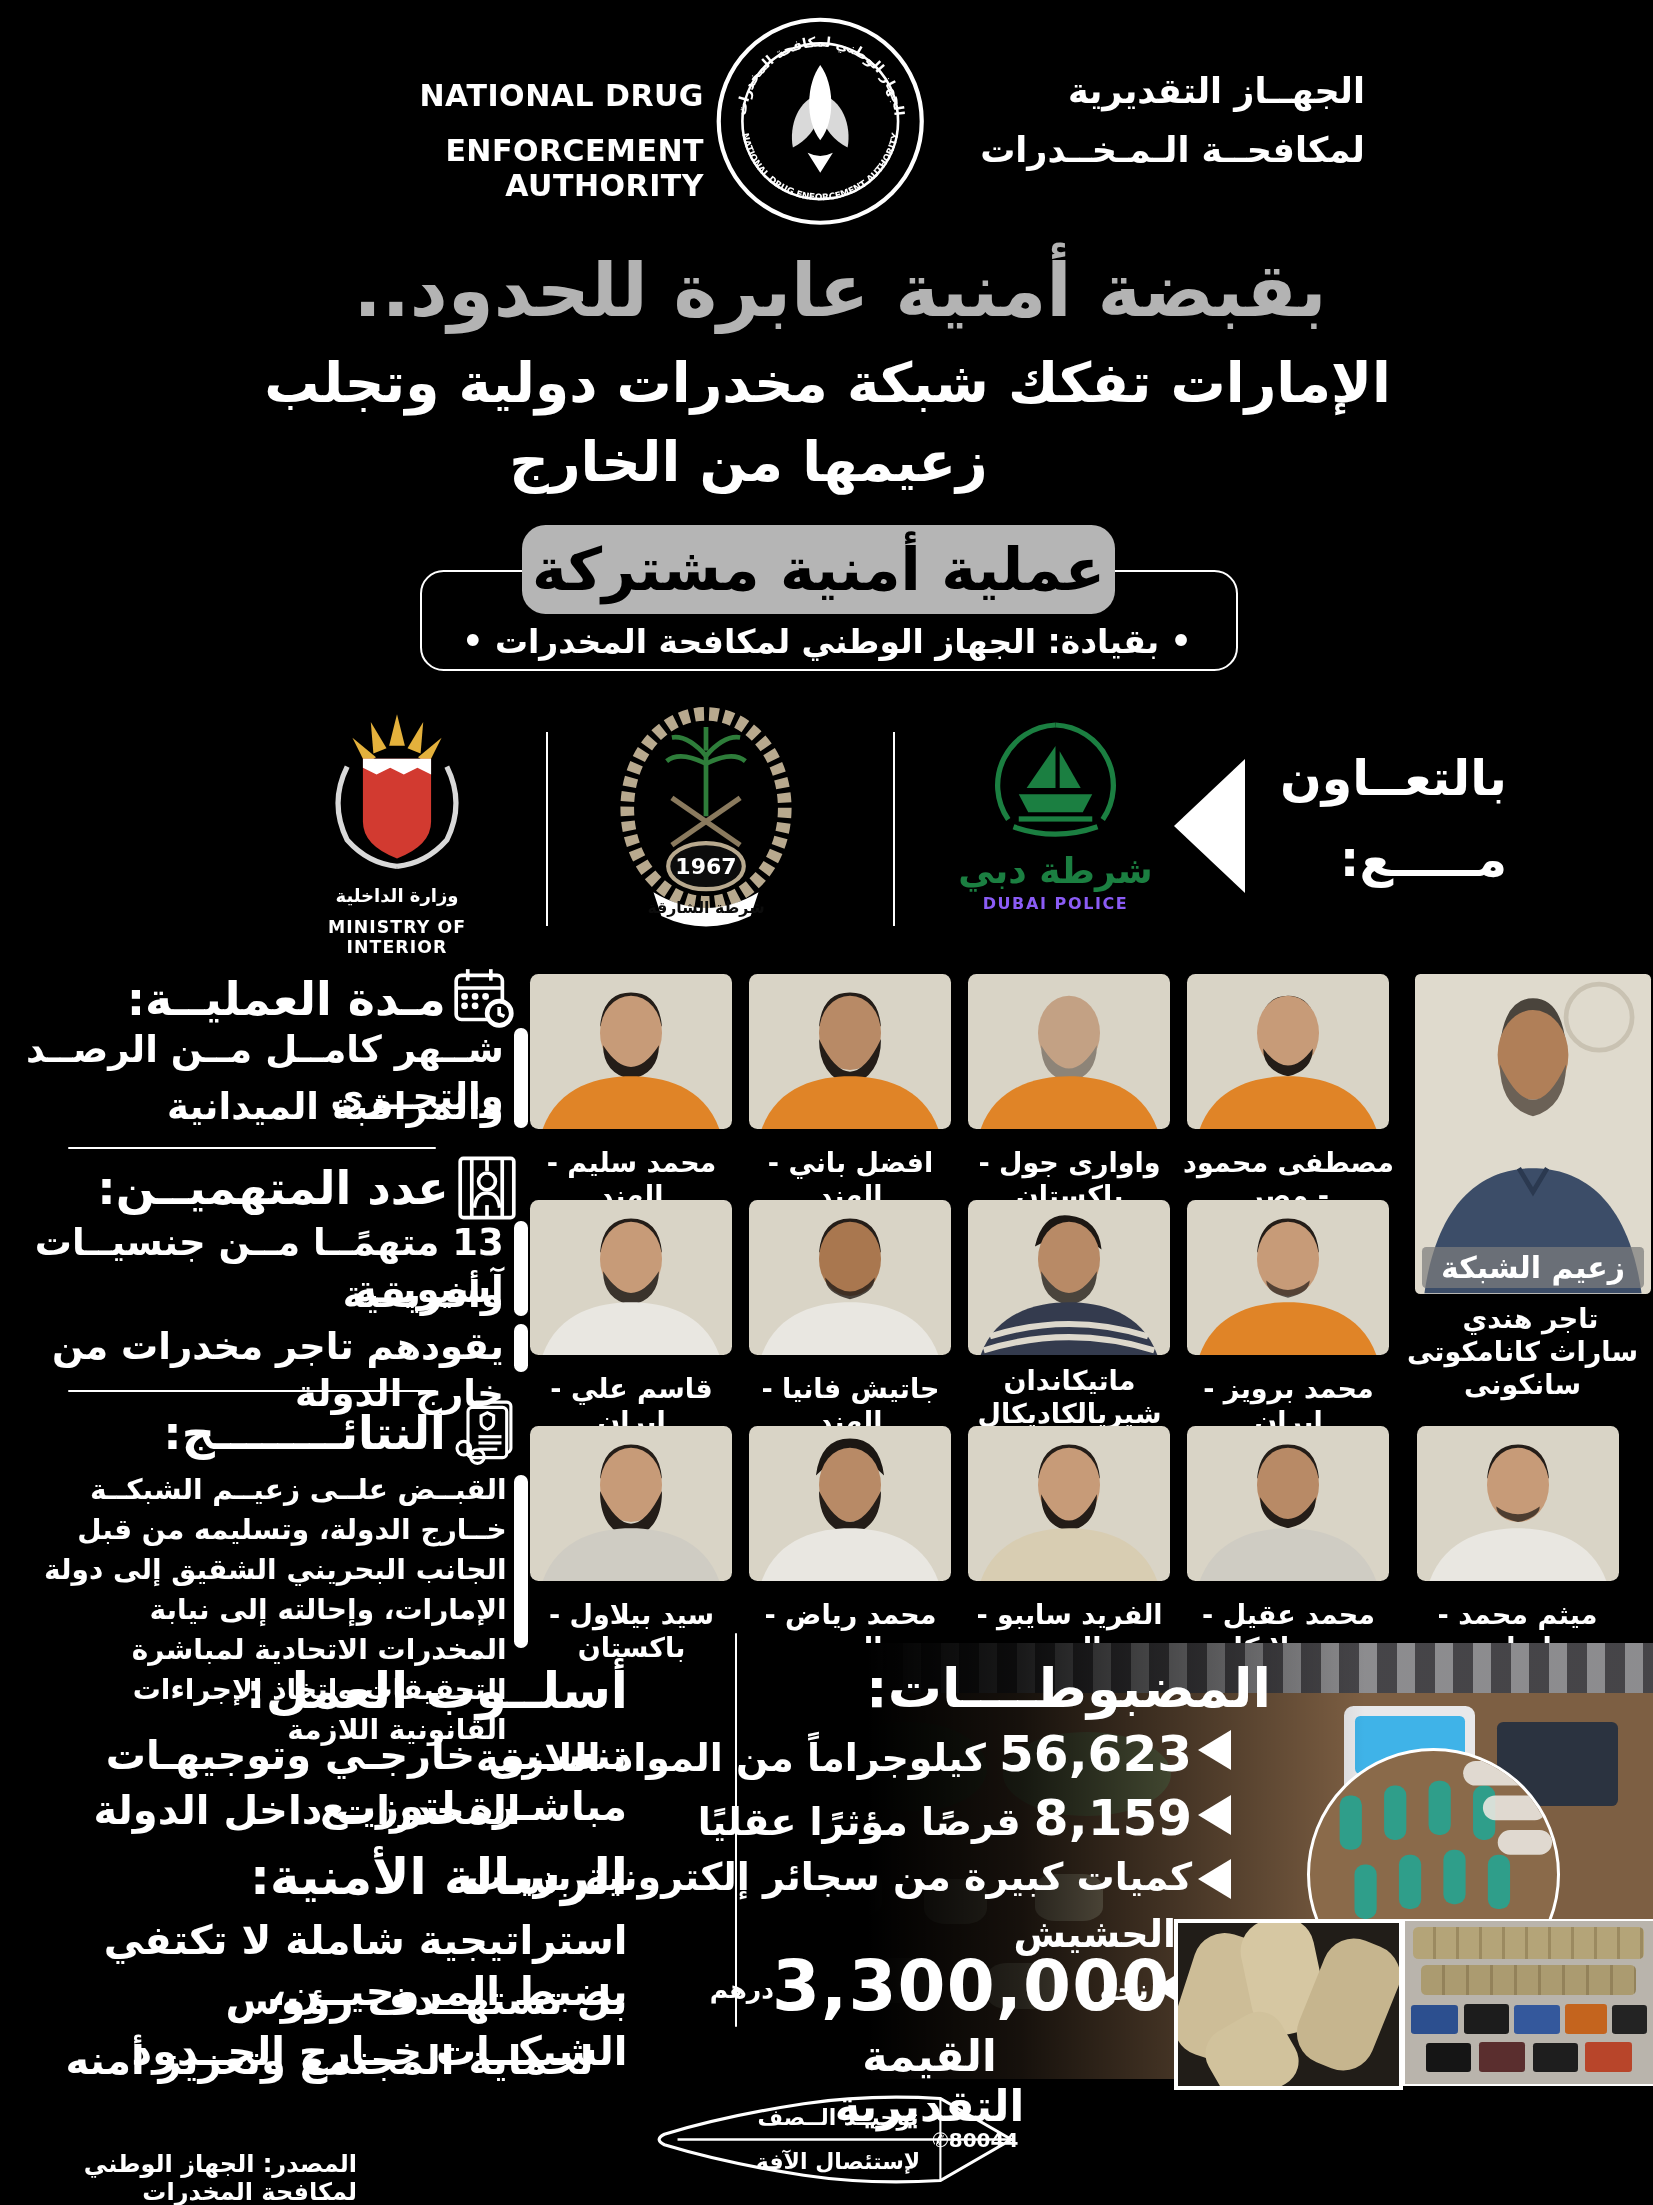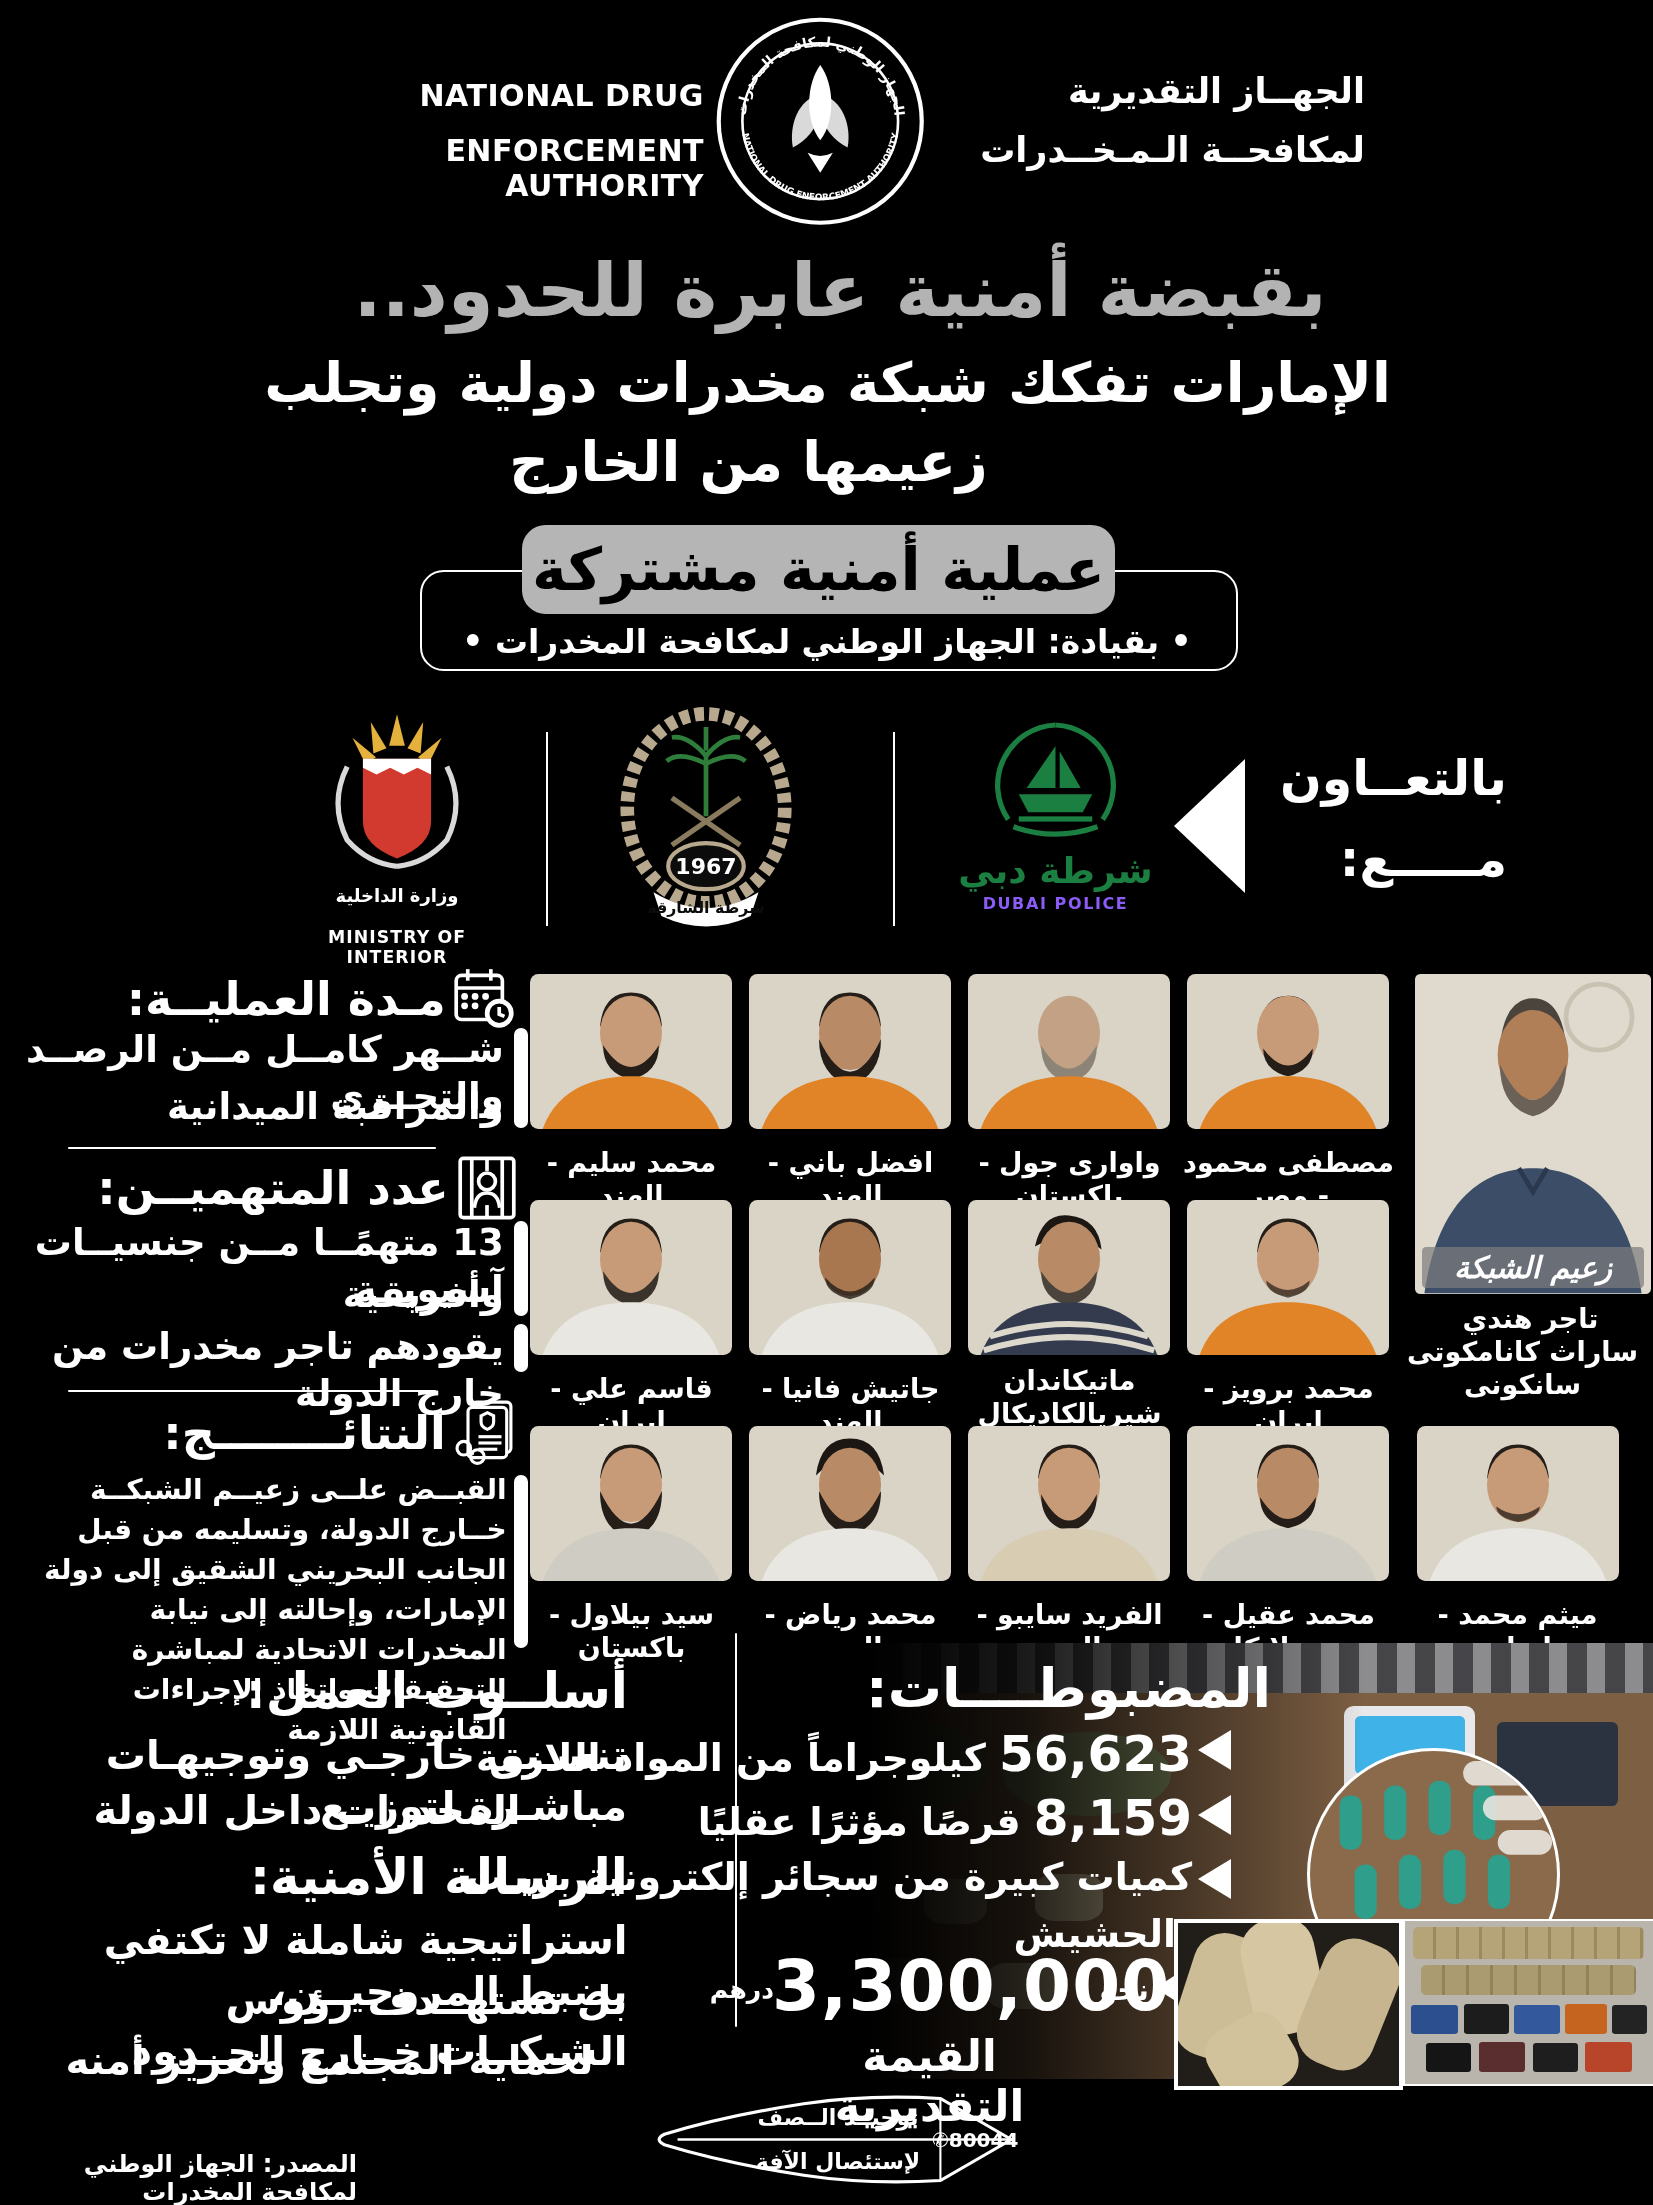--- a/index.html
+++ b/index.html
@@ -3,21 +3,21 @@
 <meta charset="utf-8">
 <style>
   html,body{margin:0;padding:0;background:#000;}
   body{width:1654px;height:2205px;position:relative;overflow:hidden;
        font-family:"DejaVu Sans","Liberation Sans",sans-serif;color:#fff;}
   .abs{position:absolute;}
   .rt{text-align:right;}
   .ctr{text-align:center;}
   .b{font-weight:bold;}
   .nowrap{white-space:nowrap;}
-  .card{background:#d9d4c6;border-radius:8.4px;overflow:hidden;font-style:italic;}
+  .card{background:#d9d4c6;border-radius:8.4px;overflow:hidden;}
   .card svg{display:block;width:100%;height:100%;}
   .shirt-orange{fill:#e08427;}
   .shirt-white{fill:#e9e7e1;}
   .shirt-gray{fill:#cfccc3;}
   .shirt-tan{fill:#d8cdb2;}
   .shirt-navy{fill:#3c4d68;}
   .shirt-striped{fill:#343b4e;}
   .pname{font-size:27px;font-weight:bold;color:#fff;line-height:1.22;}
   .vbar{width:13.7px;background:#fff;border-radius:6.8px;}
   .hdiv{height:2.1px;background:#fff;border-radius:1.1px;}
@@ -128,21 +128,21 @@
     </g>
     <g stroke="#d9d9d9" stroke-width="10" fill="none">
       <path d="M120 110 Q85 180 120 250 Q160 295 215 300"></path>
       <path d="M310 110 Q345 180 310 250 Q270 295 215 300"></path>
     </g>
     <path d="M150 95 L280 95 L280 215 Q280 260 215 285 Q150 260 150 215 Z" fill="#d23a30"></path>
     <path d="M150 95 L280 95 L280 125 L254 112 L228 125 L202 112 L176 125 L150 112 Z" fill="#fff"></path>
     <path d="M150 140 L280 140 L280 168 L254 156 L228 168 L202 156 L176 168 L150 156 Z" fill="#fff" opacity=".0"></path>
   </svg>
   <div class="ctr b" dir="rtl" style="font-size:18px;color:#fff;margin-top:1.1px;">وزارة الداخلية</div>
-  <div class="ctr b" style="font-size:17.3px;color:#fff;letter-spacing:1.1px;margin-top:21px;">MINISTRY OF INTERIOR</div>
+  <div class="ctr b" style="font-size:17.3px;color:#fff;letter-spacing:1.1px;margin-top:11px;">MINISTRY OF INTERIOR</div>
 </div>
 
 <div class="abs" style="left:453px;top:966px;width:62px;height:64px;">
   <svg viewBox="0 0 118 122" width="62" height="64" stroke="#fff" fill="none" stroke-width="7">
     <rect x="6" y="18" width="88" height="84" rx="10"></rect>
     <line x1="28" y1="6" x2="28" y2="28"></line>
       <line x1="72" y1="6" x2="72" y2="28"></line>
     <line x1="6" y1="42" x2="94" y2="42"></line>
     <circle cx="22" cy="58" r="3" fill="#fff"></circle>
       <circle cx="42" cy="58" r="3" fill="#fff"></circle>

